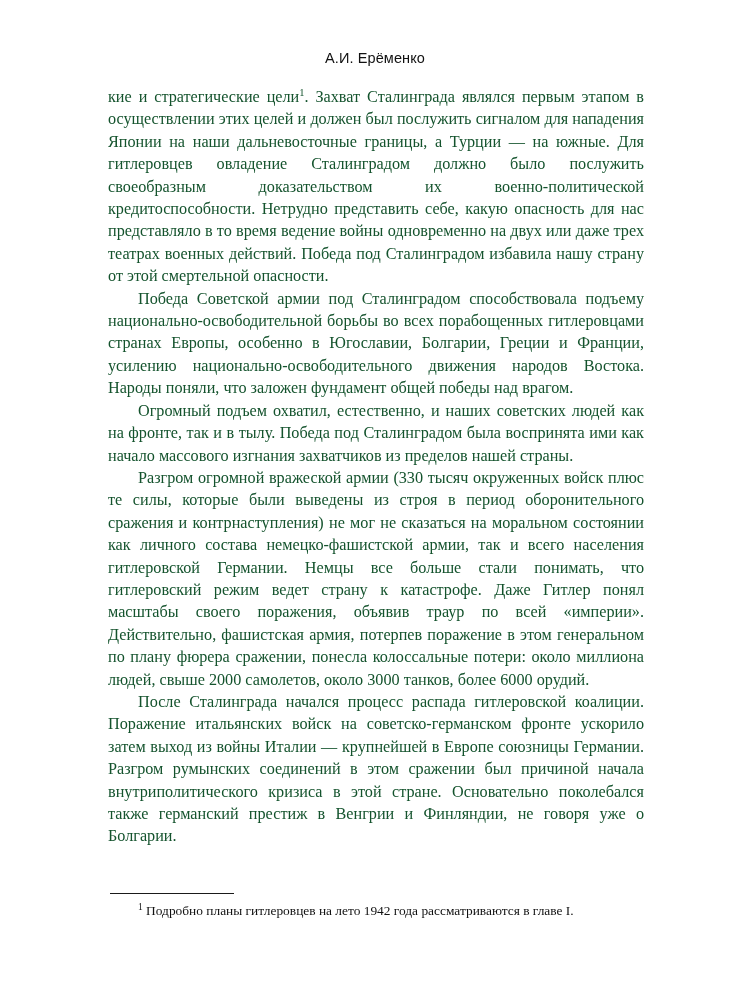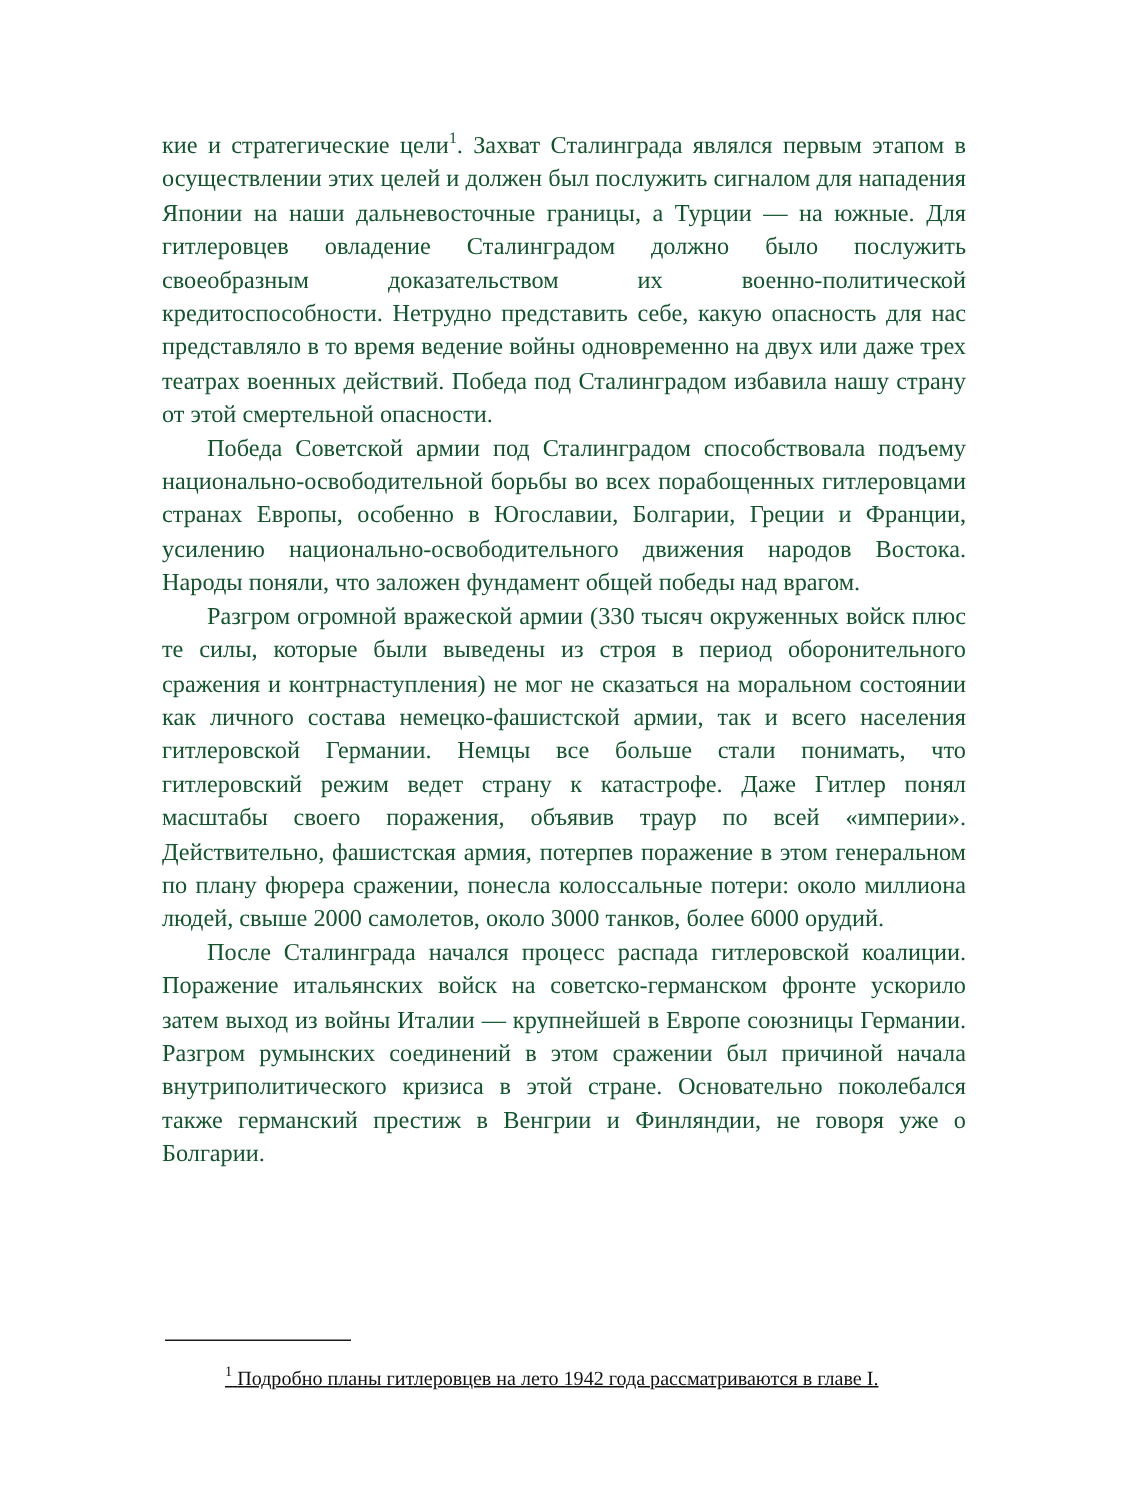--- a/index.html
+++ b/index.html
@@ -80,27 +80,26 @@
   }
 
   .footnote-rule {
     width: 124px;
     height: 0;
     border-top: 1.3px solid #1a1a1a;
     margin: 0 0 8px 2px;
   }
 
   .footnote-text {
-    margin: 16px;
+    margin: 4px;
     font-size: 13.4px;
     line-height: 17px;
     text-align: justify;
     text-indent: 26px;
     color: #111111;
-    text-decoration: underline;
   }
 
   .footnote-text sup {
     font-size: 9.5px;
     vertical-align: super;
     line-height: 0;
   }
 
   
   .folio {
@@ -113,27 +112,29 @@
     font-size: 14.5px;
     color: #111111;
     margin-left: 36px;
   }
 </style>
 </head>
 <body>
 
 <div class="page">
 
+  <div class="running-header">А.И. Ерёменко</div>
 
   <div class="body-block">
 
     <p class="no-indent"><span>кие и стратегические цели</span><sup class="fn-ref">1</sup><span>. Захват Сталинграда являлся первым этапом в осуществлении этих целей и должен был послужить сигналом для нападения Японии на наши дальневосточные границы, а Турции — на южные. Для гитлеровцев овладение Сталинградом должно было послужить своеобразным доказательством их военно-политической кредитоспособности. Нетрудно представить себе, какую опасность для нас представляло в то время ведение войны одновременно на двух или даже трех театрах военных действий. Победа под Сталинградом избавила нашу страну от этой смертельной опасности.</span></p>
 
     <p>Победа Советской армии под Сталинградом способствовала подъему национально-освободительной борьбы во всех порабощенных гитлеровцами странах Европы, особенно в Югославии, Болгарии, Греции и Франции, усилению национально-освободительного движения народов Востока. Народы поняли, что заложен фундамент общей победы над врагом.</p>
 
+    <p>Огромный подъем охватил, естественно, и наших советских людей как на фронте, так и в тылу. Победа под Сталинградом была воспринята ими как начало массового изгнания захватчиков из пределов нашей страны.</p>
 
     <p>Разгром огромной вражеской армии (330 тысяч окруженных войск плюс те силы, которые были выведены из строя в период оборонительного сражения и контрнаступления) не мог не сказаться на моральном состоянии как личного состава немецко-фашистской армии, так и всего населения гитлеровской Германии. Немцы все больше стали понимать, что гитлеровский режим ведет страну к катастрофе. Даже Гитлер понял масштабы своего поражения, объявив траур по всей «империи». Действительно, фашистская армия, потерпев поражение в этом генеральном по плану фюрера сражении, понесла колоссальные потери: около миллиона людей, свыше 2000 самолетов, около 3000 танков, более 6000 орудий.</p>
 
     <p>После Сталинграда начался процесс распада гитлеровской коалиции. Поражение итальянских войск на советско-германском фронте ускорило затем выход из войны Италии — крупнейшей в Европе союзницы Германии. Разгром румынских соединений в этом сражении был причиной начала внутриполитического кризиса в этой стране. Основательно поколебался также германский престиж в Венгрии и Финляндии, не говоря уже о Болгарии.</p>
 
 
   </div>
 
   <div class="footnote-area">
     <div class="footnote-rule"></div>

